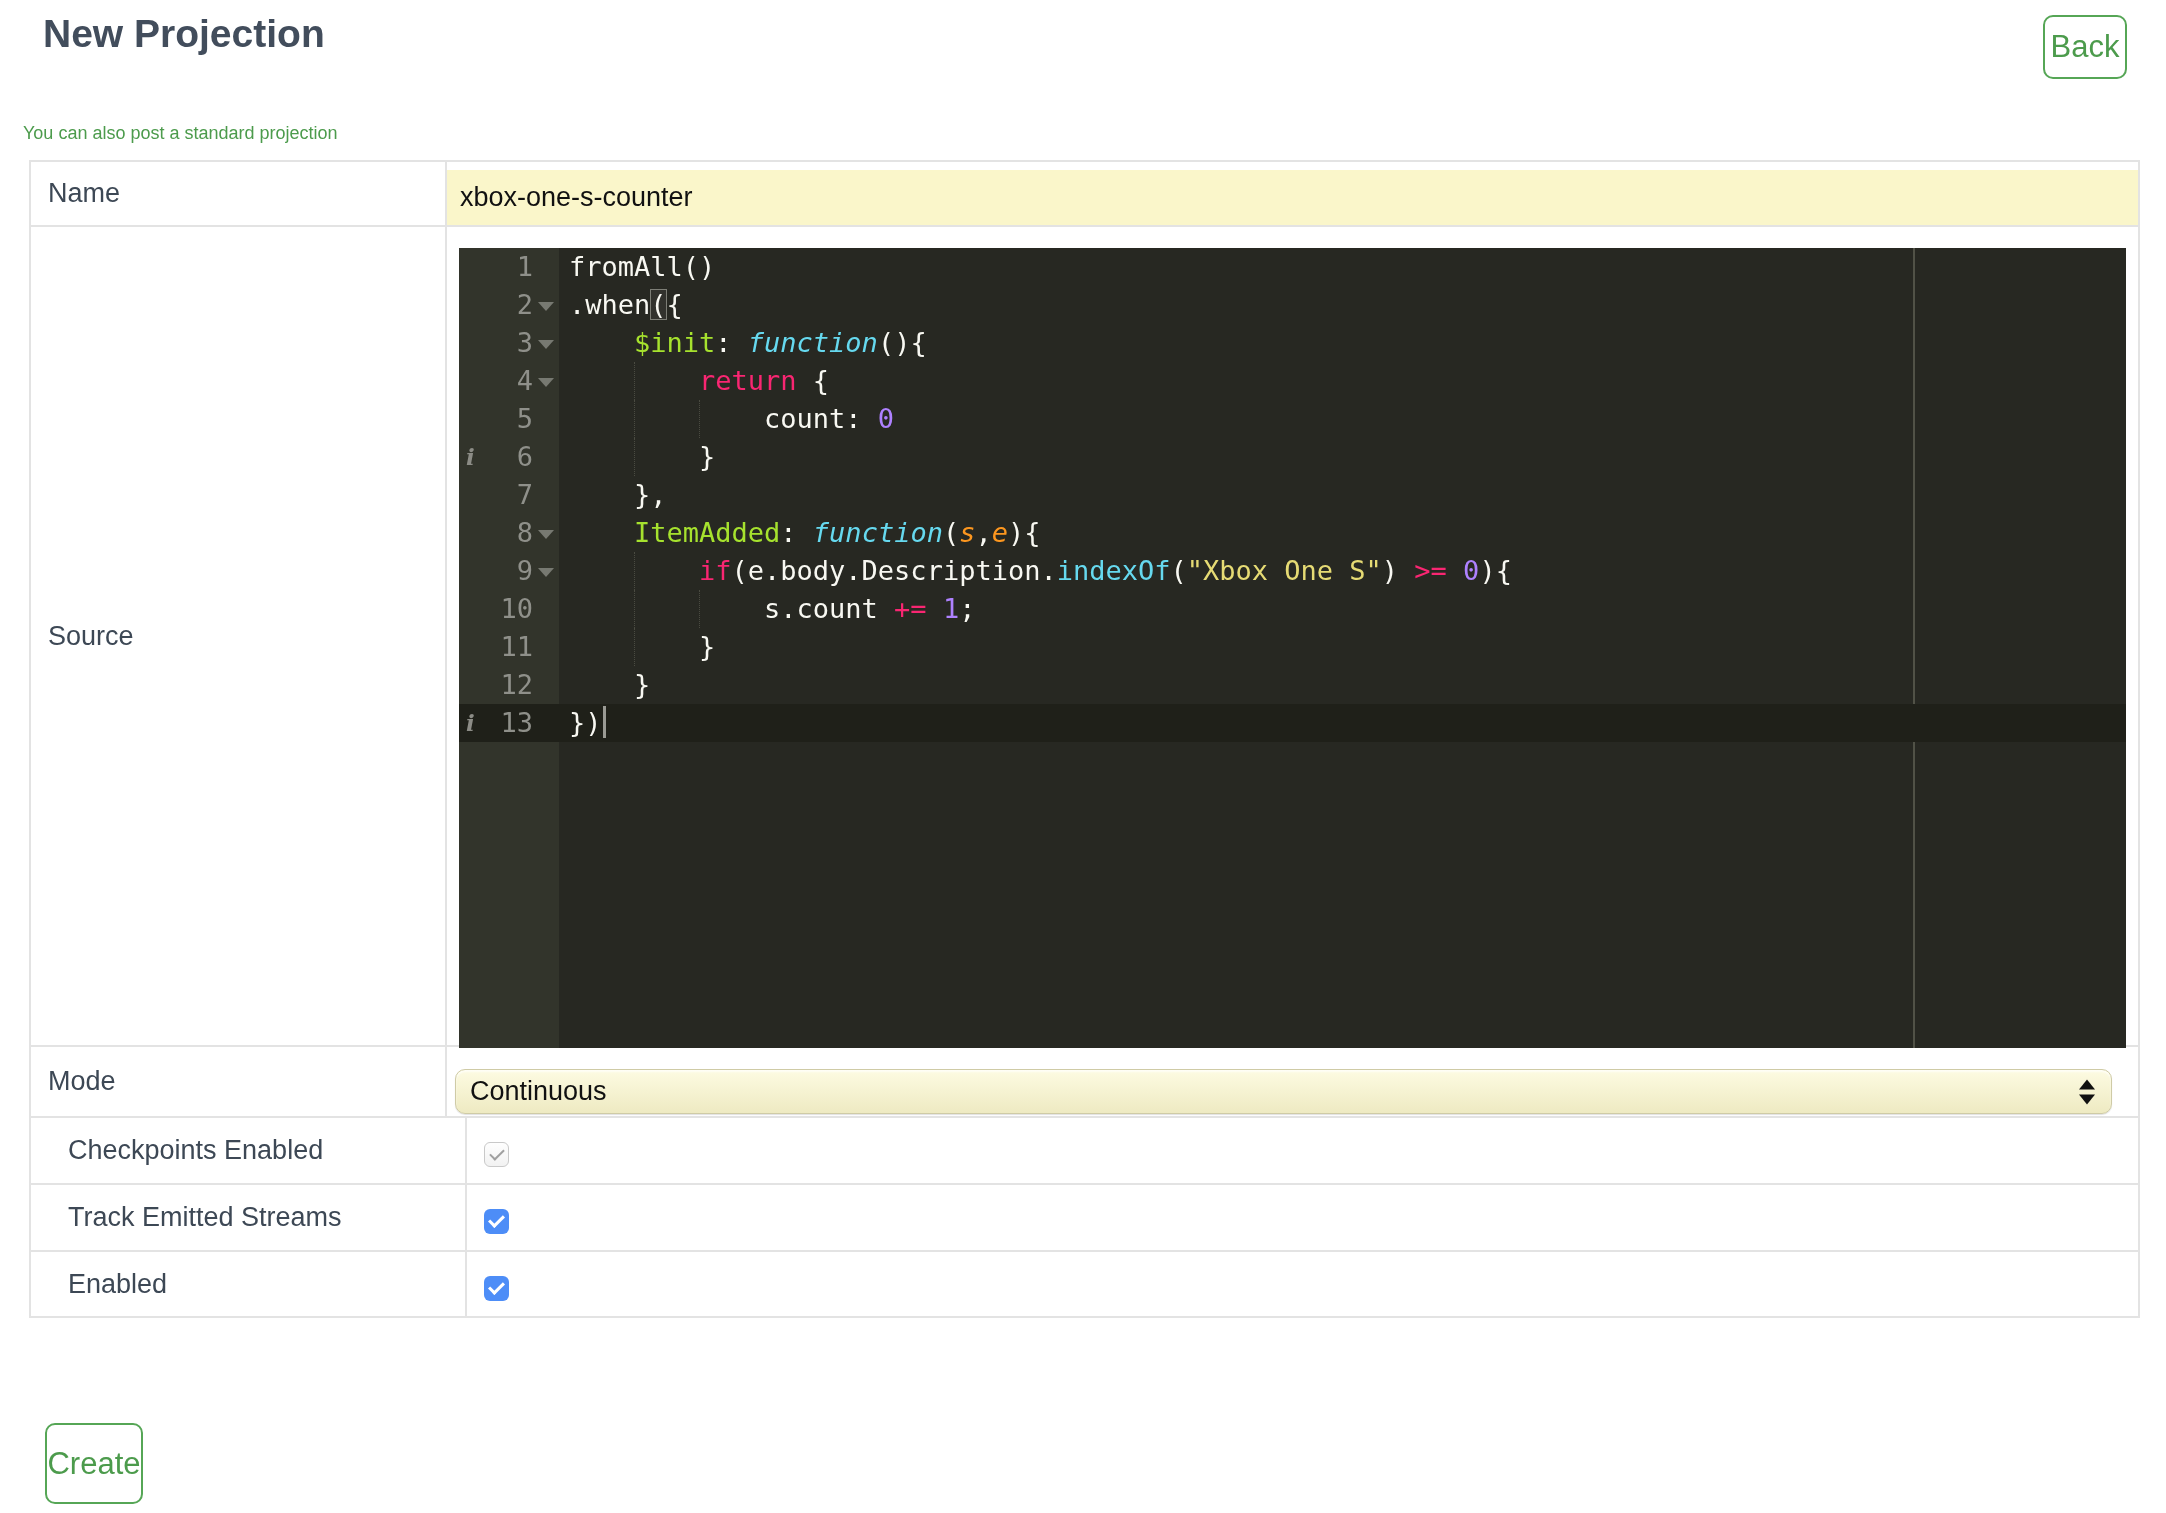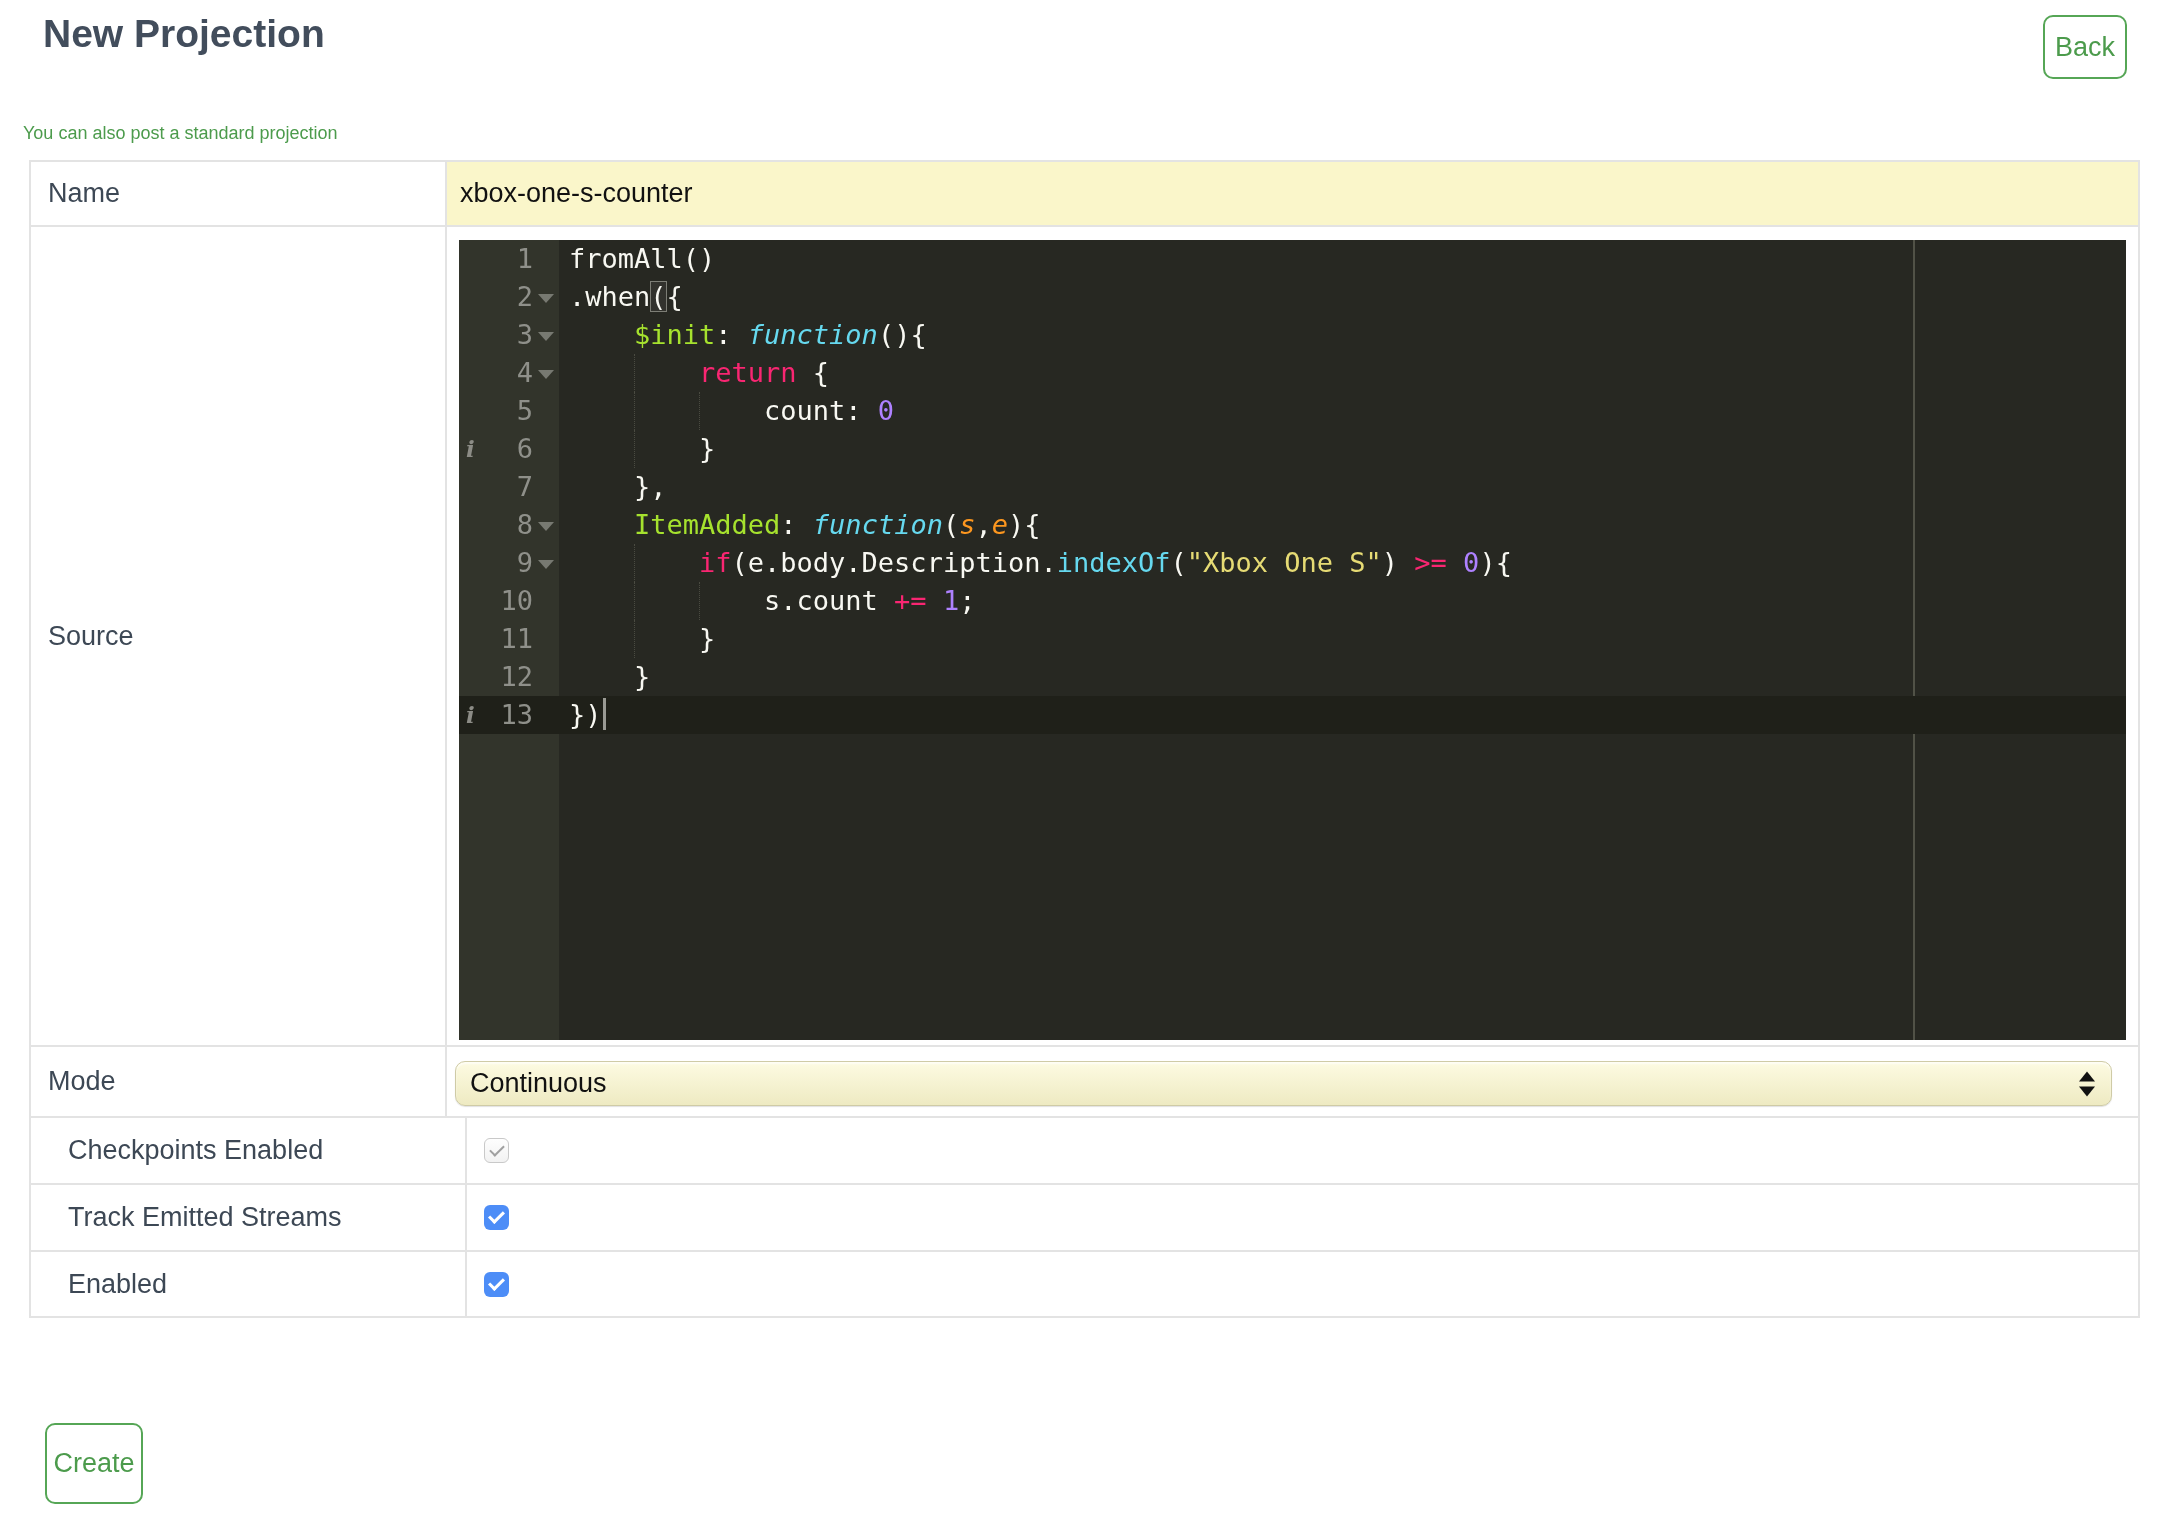--- a/index.html
+++ b/index.html
@@ -11,21 +11,21 @@
   }
   
   .page-title{
     position:absolute;left:43px;top:10px;margin:0;
     font-size:39px;line-height:48px;font-weight:bold;
     color:var(--c-heading);
   }
   .btn{
     background:#fff;border:2px solid var(--c-button-border-green);
     color:var(--c-accent-green);border-radius:10px;
-    font-size:27px;font-family:"Liberation Sans", sans-serif;
+    font-size:31px;font-family:"Liberation Sans", sans-serif;
     display:flex;align-items:center;justify-content:center;
     cursor:pointer;box-sizing:border-box;
   }
   .btn-back{position:absolute;left:2043px;top:15px;width:84px;height:64px;}
   .btn-create{position:absolute;left:45px;top:1423px;width:98px;height:81px;}
   .std-link{
     position:absolute;left:23px;top:116px;
     font-size:18px;line-height:34px;color:var(--c-accent-green);
     text-decoration:none;cursor:pointer;
   }
@@ -34,21 +34,21 @@
     position:absolute;left:29px;top:160px;width:2107px;
     border:2px solid var(--c-table-border);
   }
   .row{display:flex;border-bottom:2px solid var(--c-table-border);}
   .row:last-child{border-bottom:none;}
   .cell{display:flex;align-items:center;box-sizing:border-box;}
   .cell.lab{
     width:416px;flex:none;border-right:2px solid var(--c-table-border);
     font-size:27px;color:var(--c-label);padding-left:17px;
   }
-  .cell.val{flex:1;min-width:0;position:relative;}
+  .cell.val{flex:1;min-width:0;position:relative;margin-top:8px;}
   .row-name{height:63px;}
   .row-source{height:818px;}
   .row-mode{height:69px;}
   .row-check{height:65px;padding-left:20px;}
   .row-check-last{height:64px;}
   .name-input{
     width:100%;height:100%;border:none;outline:none;margin:0;
     background:var(--c-name-field-bg);
     font-size:27px;color:#111;padding:0 0 0 13px;
     font-family:"Liberation Sans", sans-serif;box-sizing:border-box;

